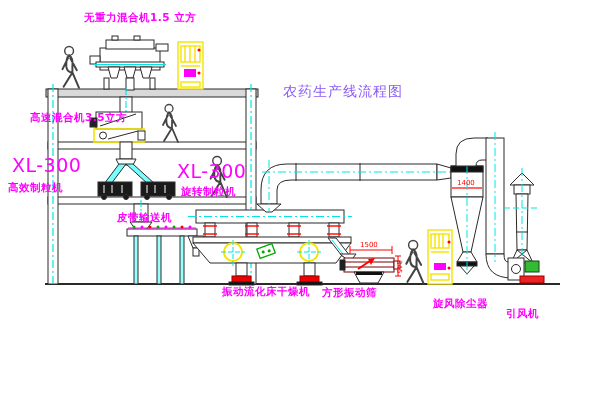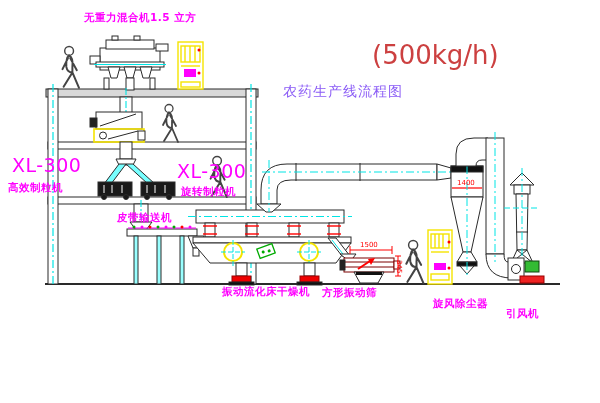--- a/index.html
+++ b/index.html
@@ -260,23 +260,23 @@
     </g>
     <g>
       <use href="#person" transform="translate(216,156) scale(1.08)"></use>
     </g>
     <g>
       <use href="#person" transform="translate(412,240) scale(1.13)"></use>
     </g>
   </svg>
 
   <div class="title-cn">农药生产线流程图</div>
-  <div class="title-cap">(500kg/h)</div>
 
   <div class="lbl small" style="left:84px;top:12px;text-align:center;">无重力混合机1.5 立方</div>
+  <div class="lbl small" style="left:30px;top:112px;">高速混合机3.5立方</div>
   <div class="lbl model" style="left:12px;top:156px;">XL-300</div>
   <div class="lbl small" style="left:8px;top:182px;">高效制粒机</div>
   <div class="lbl model" style="left:177px;top:162px;">XL-300</div>
   <div class="lbl small" style="left:181px;top:186px;">旋转制粒机</div>
   <div class="lbl small" style="left:117px;top:212px;">皮带输送机</div>
   <div class="lbl small" style="left:222px;top:286px;">振动流化床干燥机</div>
   <div class="lbl small" style="left:322px;top:287px;">方形振动筛</div>
   <div class="lbl small" style="left:433px;top:298px;">旋风除尘器</div>
   <div class="lbl small" style="left:506px;top:300px;margin-top:8px;">引风机</div>
 

